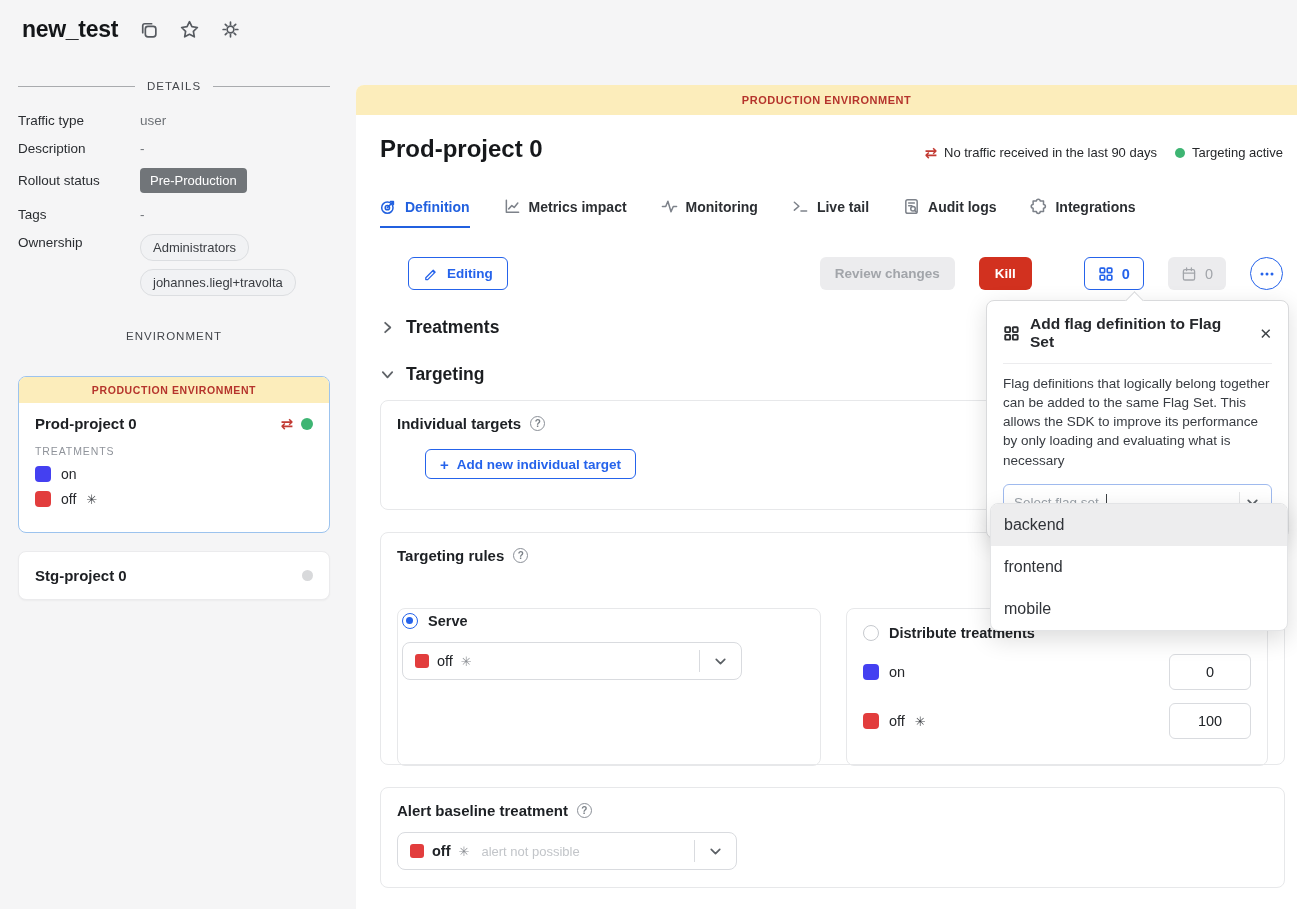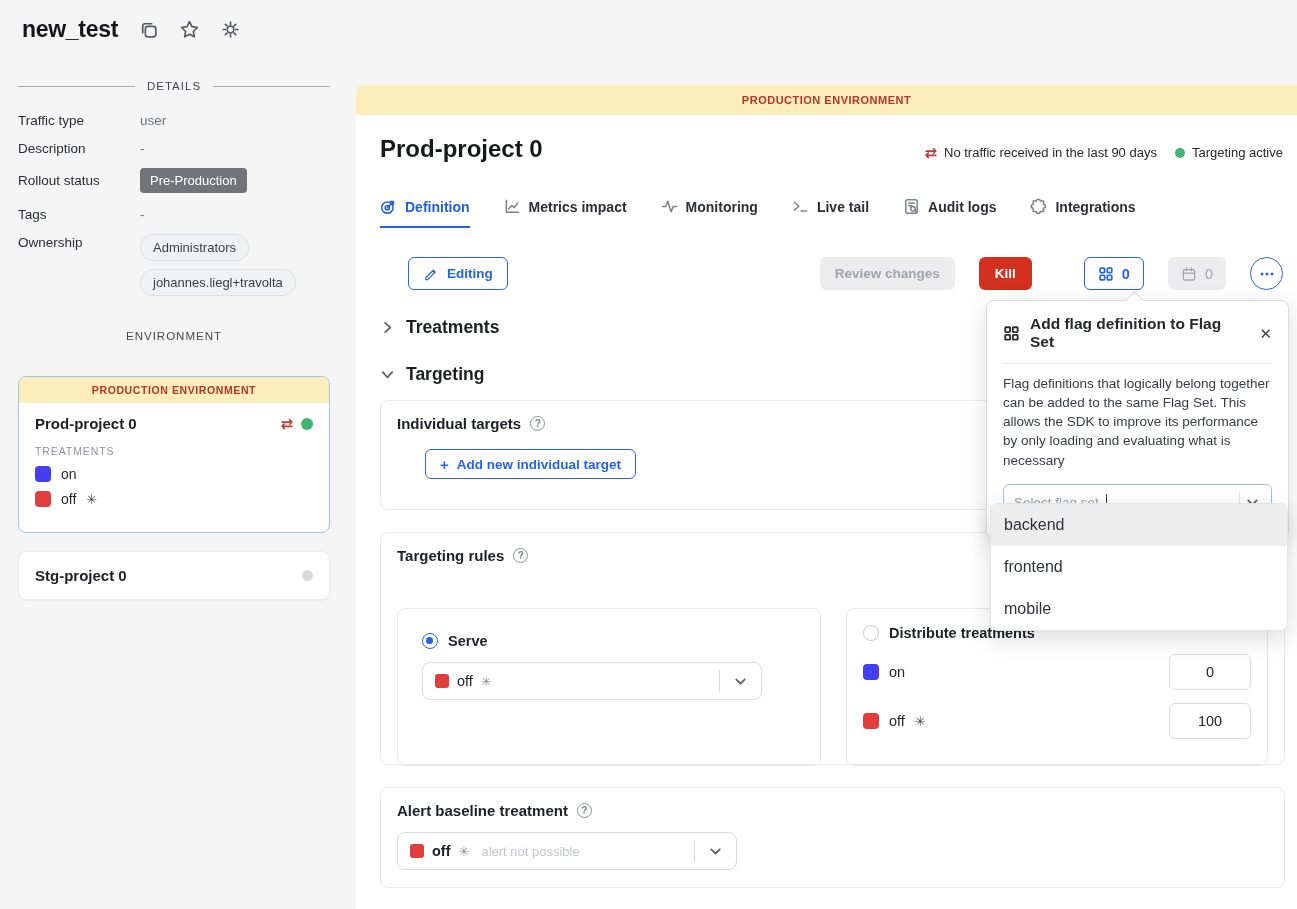--- a/index.html
+++ b/index.html
@@ -86,21 +86,21 @@
   .help { width:15px; height:15px; border:1.3px solid #8b9098; border-radius:50%; color:#7a8087; font-size:10px; font-weight:700;
     display:inline-flex; align-items:center; justify-content:center; }
   .add-target-btn { margin-top:17px; height:30px; font-size:13.5px; }
   .plus { font-size:15px; font-weight:700; }
 
   .rules-hdr { display:flex; align-items:flex-start;flex-direction:column; }
   .rules-hdr .right { margin-left:auto; }
   .add-attr-btn { height:29px; padding:0 13px; font-size:13.5px; white-space:nowrap; }
   .rule-cols { display:flex; gap:25px; margin-top:15px; }
   .subcard { border:1px solid #e7e8ea; border-radius:8px; height:158px; }
-  .serve-col { width:424px; padding:24px; }
+  .serve-col { width:424px; padding:4px; }
   .dist-col { flex:1; padding:16px; }
   .radio-row { display:flex; align-items:center; gap:10px; font-size:14.5px; font-weight:700; color:#202327; }
   .radio { width:16px; height:16px; border-radius:50%; flex:none; position:relative; }
   .radio-on { border:1.5px solid #2563eb; }
   .radio-on::after { content:""; position:absolute; left:3px; top:3px; width:7px; height:7px; border-radius:50%; background:#2563eb; }
   .radio-off { border:1.5px solid #c6c9ce; }
   .select { display:flex; align-items:center; gap:8px; height:38px; border:1px solid #d9dbdf; border-radius:8px; padding:0 12px; background:#fff; cursor:pointer; }
   .select-serve { width:340px; margin-top:13px; }
   .select .val { font-size:14.5px; font-weight:500; color:#202327; }
   .select .spacer { flex:1; }

